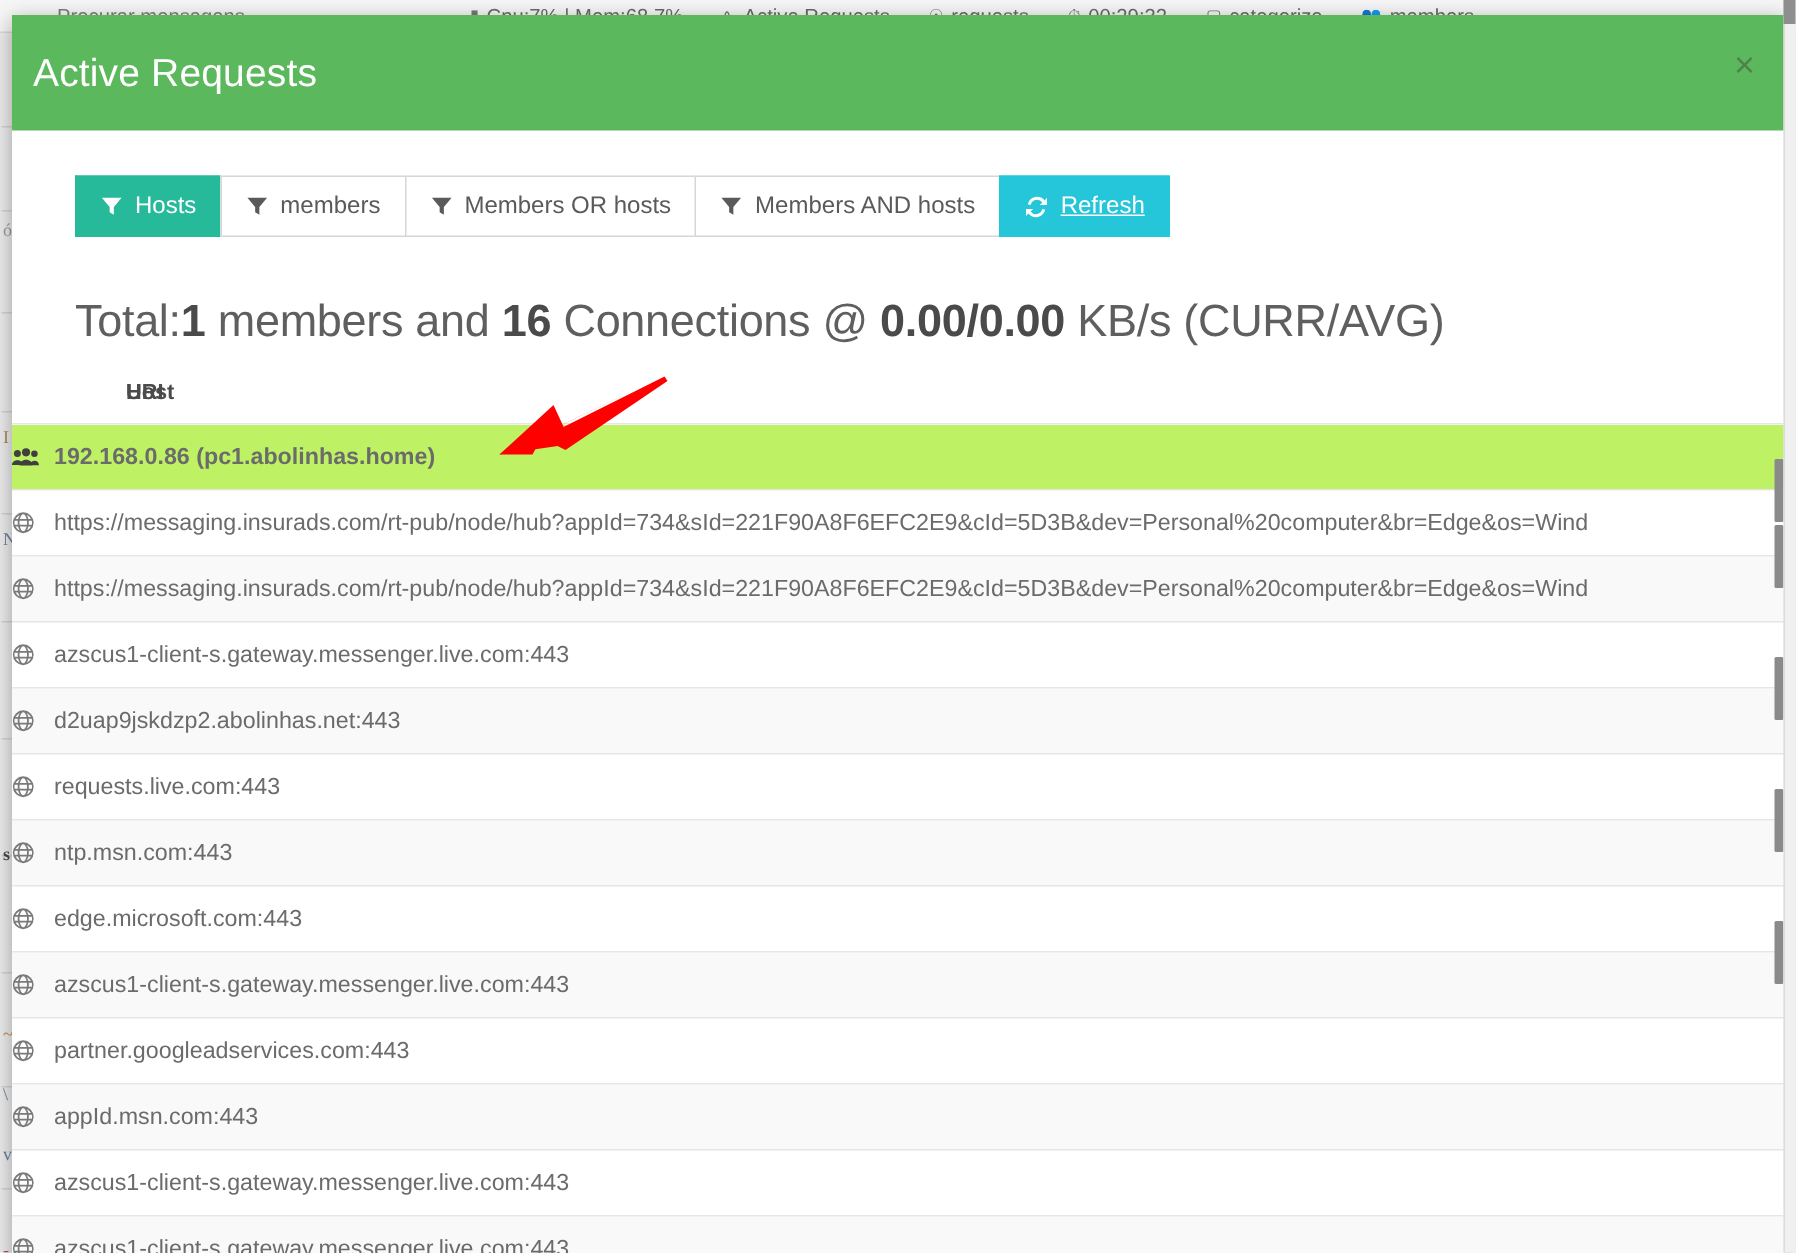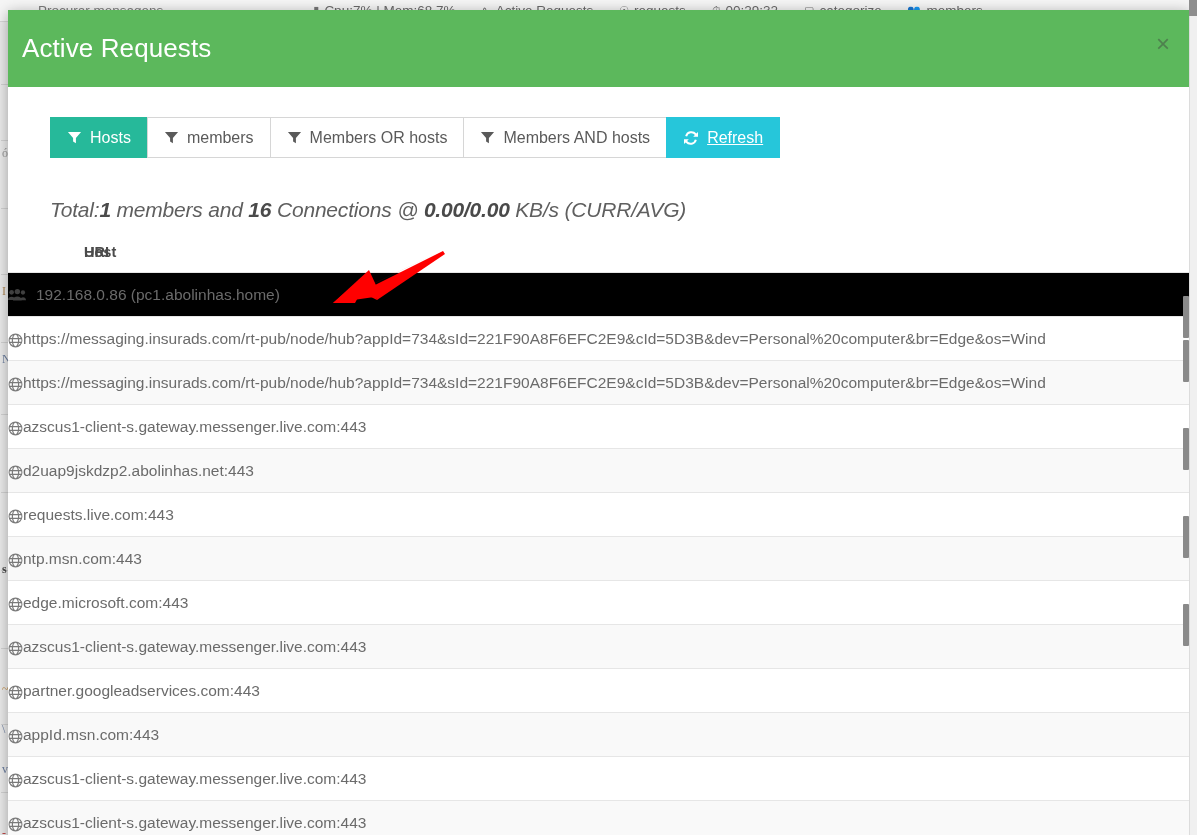--- a/index.html
+++ b/index.html
@@ -115,25 +115,24 @@
     color: #ffffff;
     border-color: #26c6da;
     font-weight: 400;
   }
   .fbtn .glyph { display: inline-flex; align-items: center; }
   .fbtn svg { display: block; }
 
   
   #totals {
     margin: 40px 0 0 42px;
-    font-size: 21px;
+    font-size: 30px;
     color: #5f5f5f;
     font-weight: 300;
     letter-spacing: -0.2px;
-    font-style: italic;
   }
   #totals b { font-weight: 700; color: #4a4a4a; }
 
   
   #table-wrap {
     margin-top: 22px;
     position: relative;
   }
   table#req-table {
     width: 1182px;
@@ -155,31 +154,31 @@
     border-top: 1px solid #e6e6e6;
     font-size: 15.5px;
     color: #6b6b6b;
     padding: 0;
     height: 44px;
     vertical-align: middle;
     overflow: hidden;
     white-space: nowrap;
   }
   tr.host-row td {
-    background: #000000;
+    background: #bef264;
     color: #4a4a4a;
-    font-weight: 400;
+    font-weight: 700;
     font-size: 15.5px;
     padding-left: 52px;
     height: 44px;
   }
   tr.uri-row td { padding-left: 108px; }
   tr.uri-row.alt td { background: #f9f9f9; }
   tr.uri-row td .cell {
-    display: flex; align-items: flex-end; gap: 0;
+    display: flex; align-items: center; gap: 13px;
     overflow: hidden;
   }
   tr.host-row td .cell {
     display: flex; align-items: center; gap: 10px;
   }
   .uri-text { white-space: nowrap; }
 
   .icon-globe, .icon-users { flex: 0 0 auto; color: #7a7a7a; display: inline-flex; }
   tr.host-row .icon-users { color: #3f3f3f; }
 

